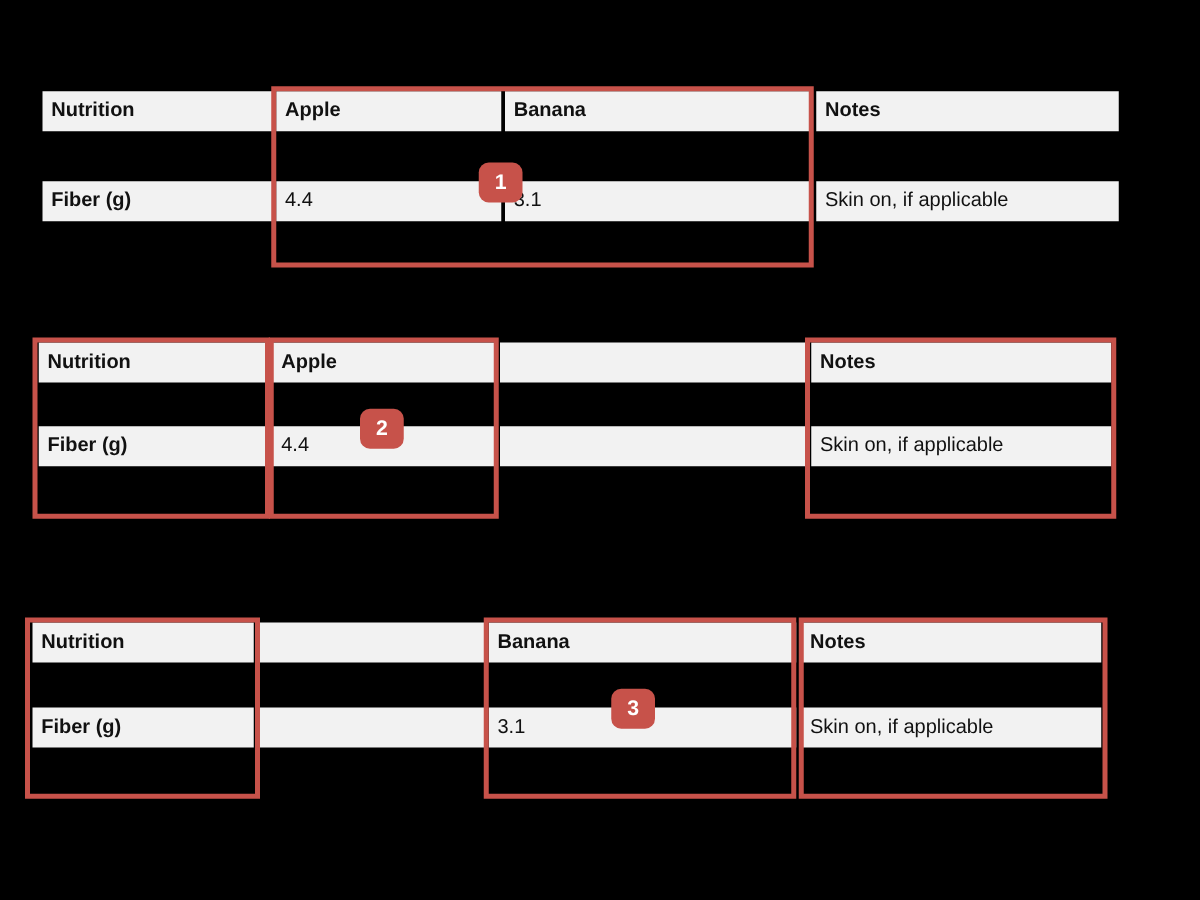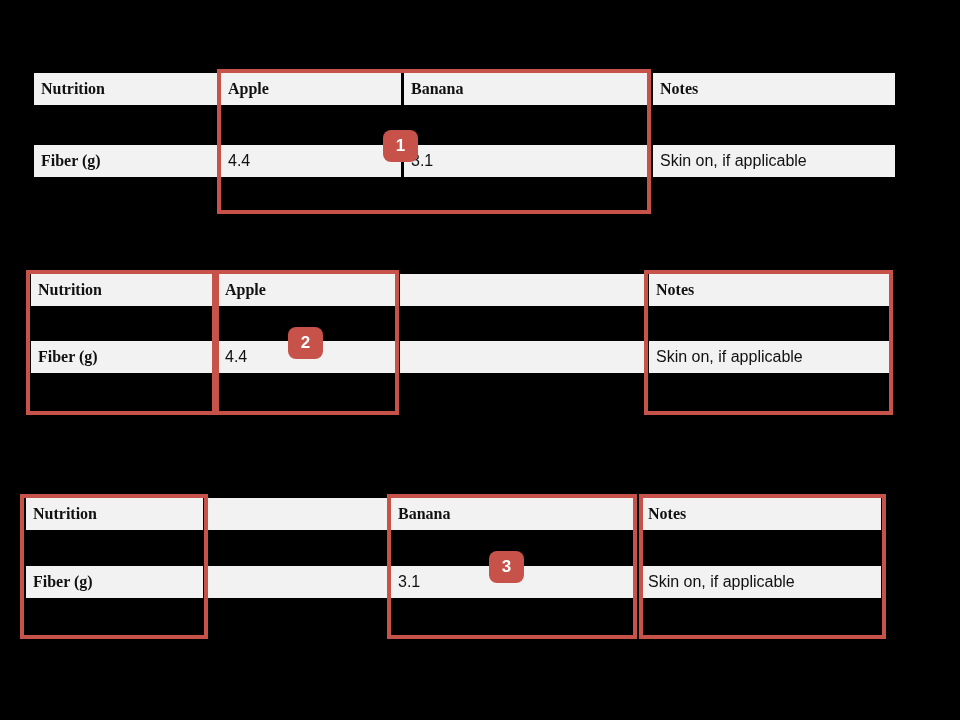--- a/index.html
+++ b/index.html
@@ -20,21 +20,21 @@
     line-height:32px;
     background:var(--rowbg,#F2F2F2);
     color:var(--txt,#111);
     font-size:16px;
     padding-left:7px;
     box-sizing:border-box;
     white-space:nowrap;
     overflow:visible;
     z-index:1;
   }
-  .cell.hdr, .cell.rowhdr{ font-weight:700;font-family:Liberation Serif, serif; }
+  .cell.hdr, .cell.rowhdr{ font-weight:700; }
   .annbox{
     position:absolute;
     border:4px solid var(--red,#C7524A);
     box-sizing:border-box;
     background:transparent;
     z-index:2;
   }
   .badge{
     position:absolute;
     width:35px;height:32px;

